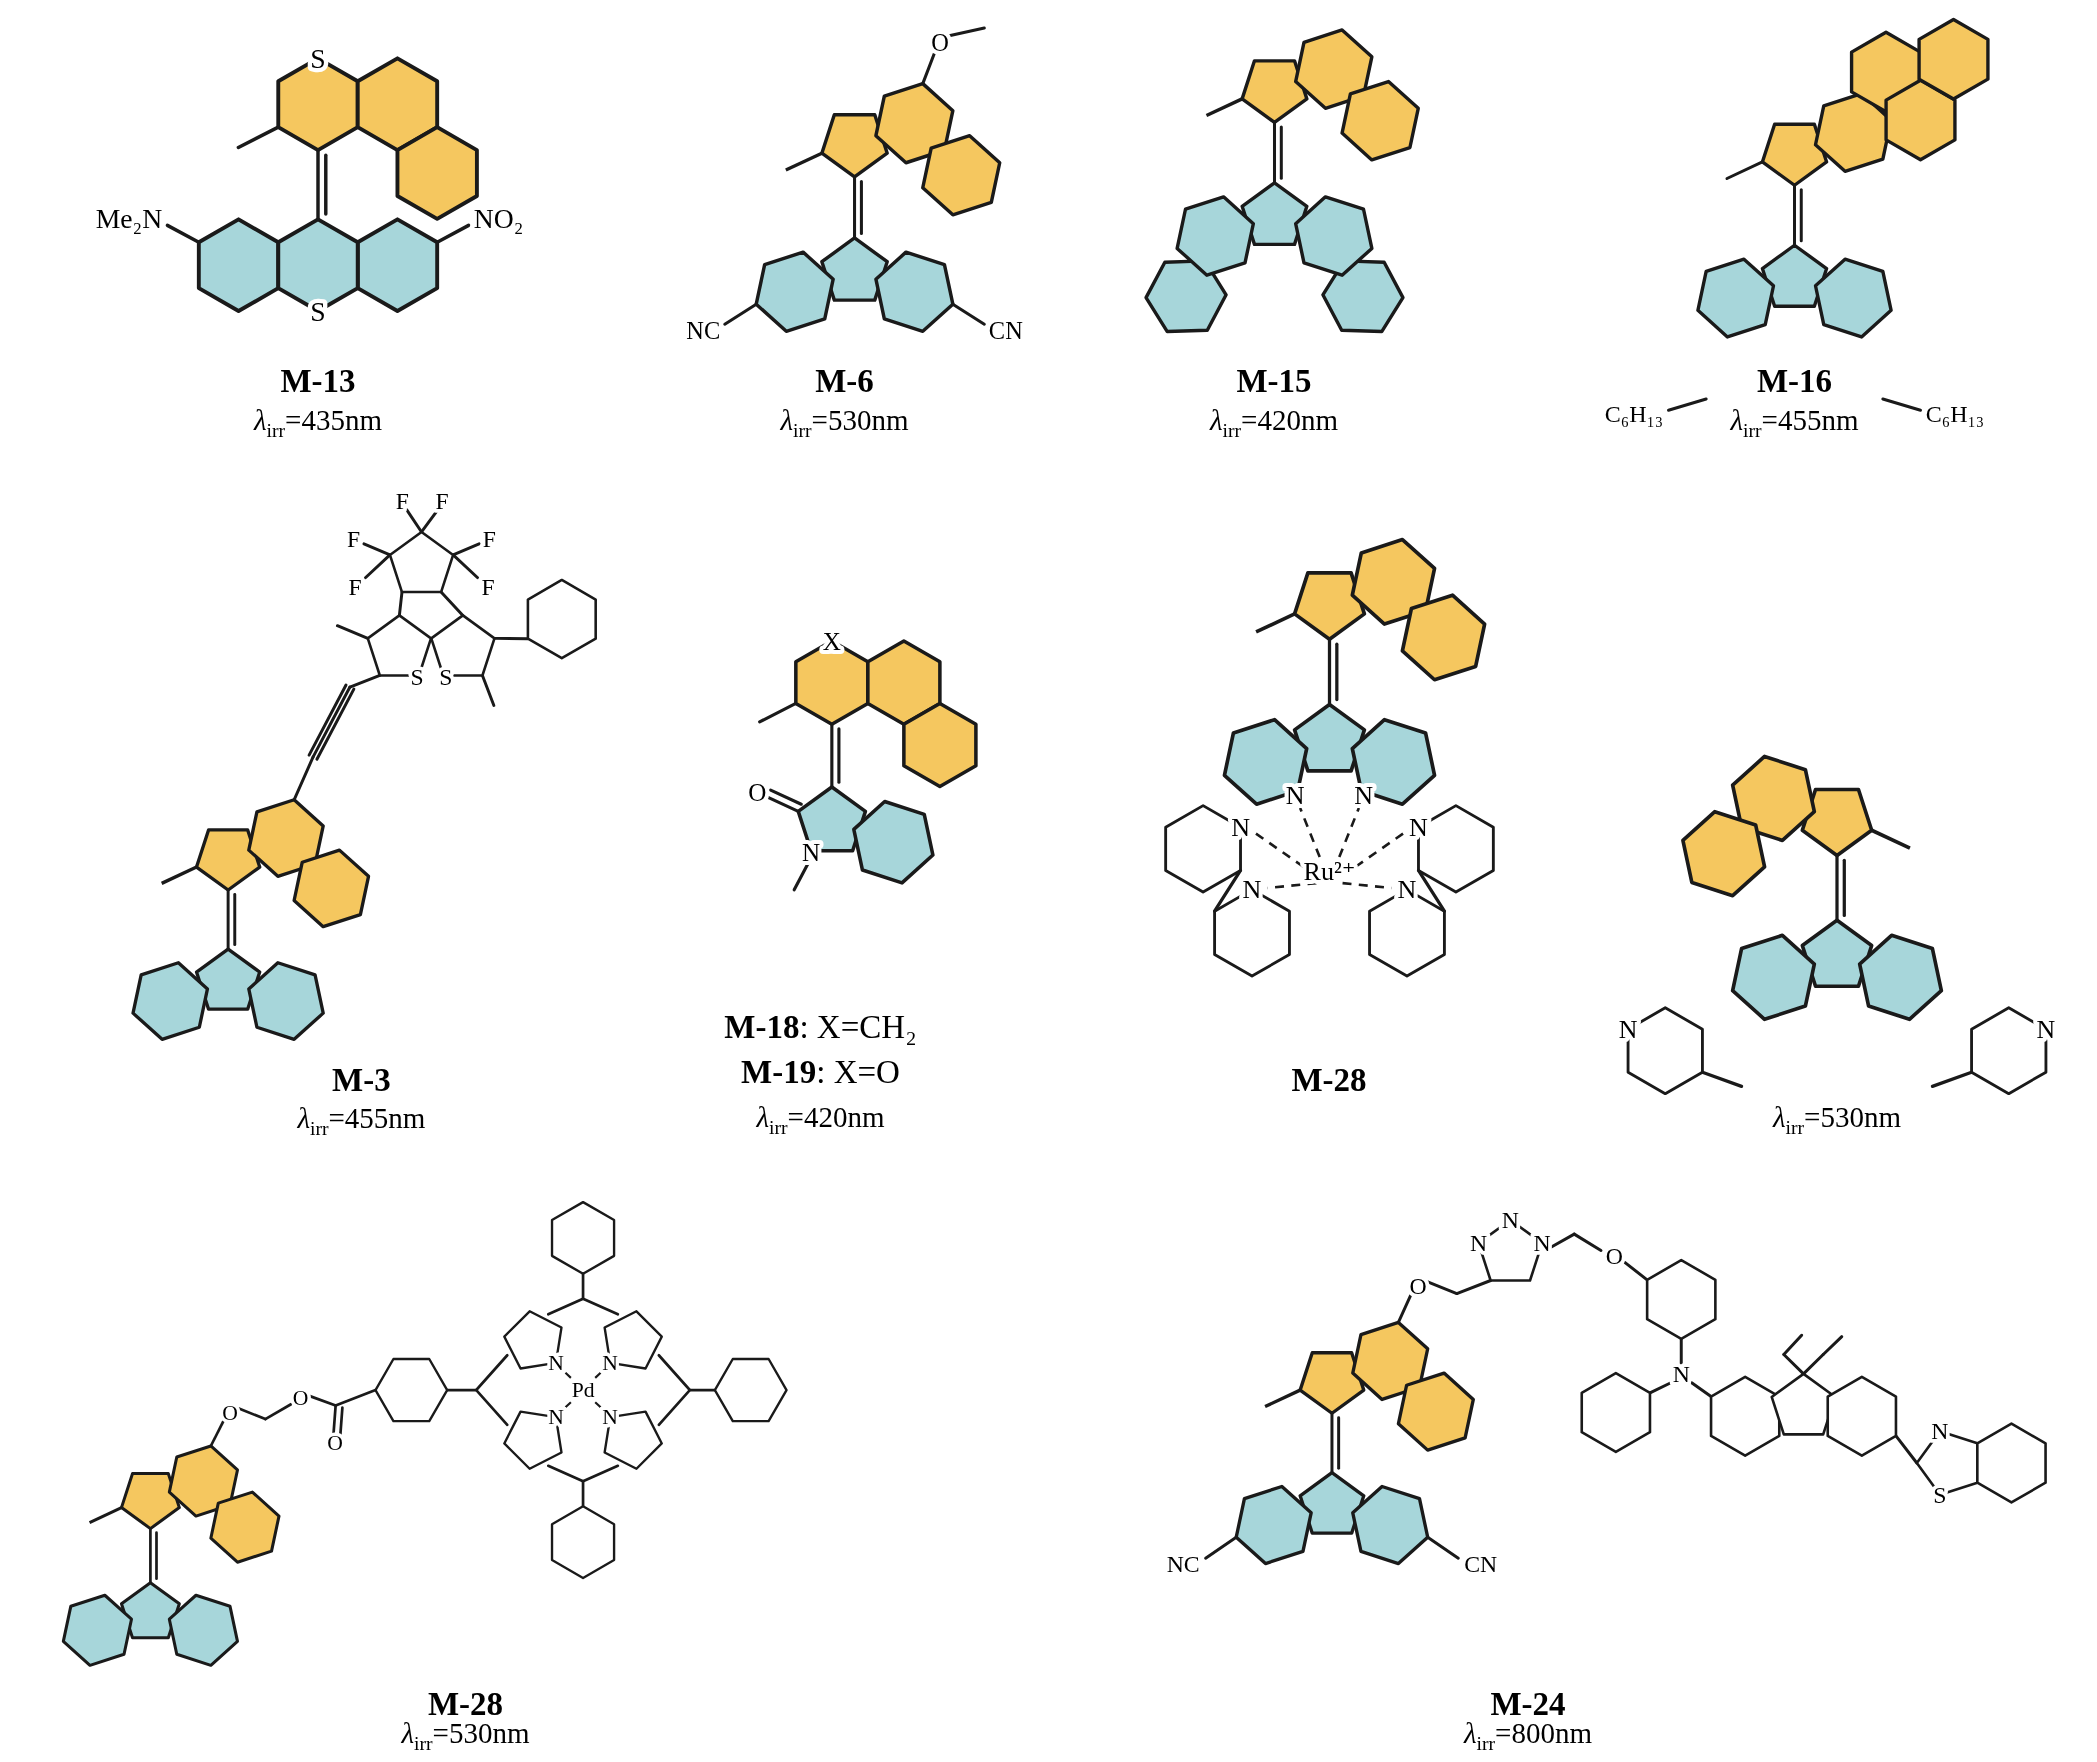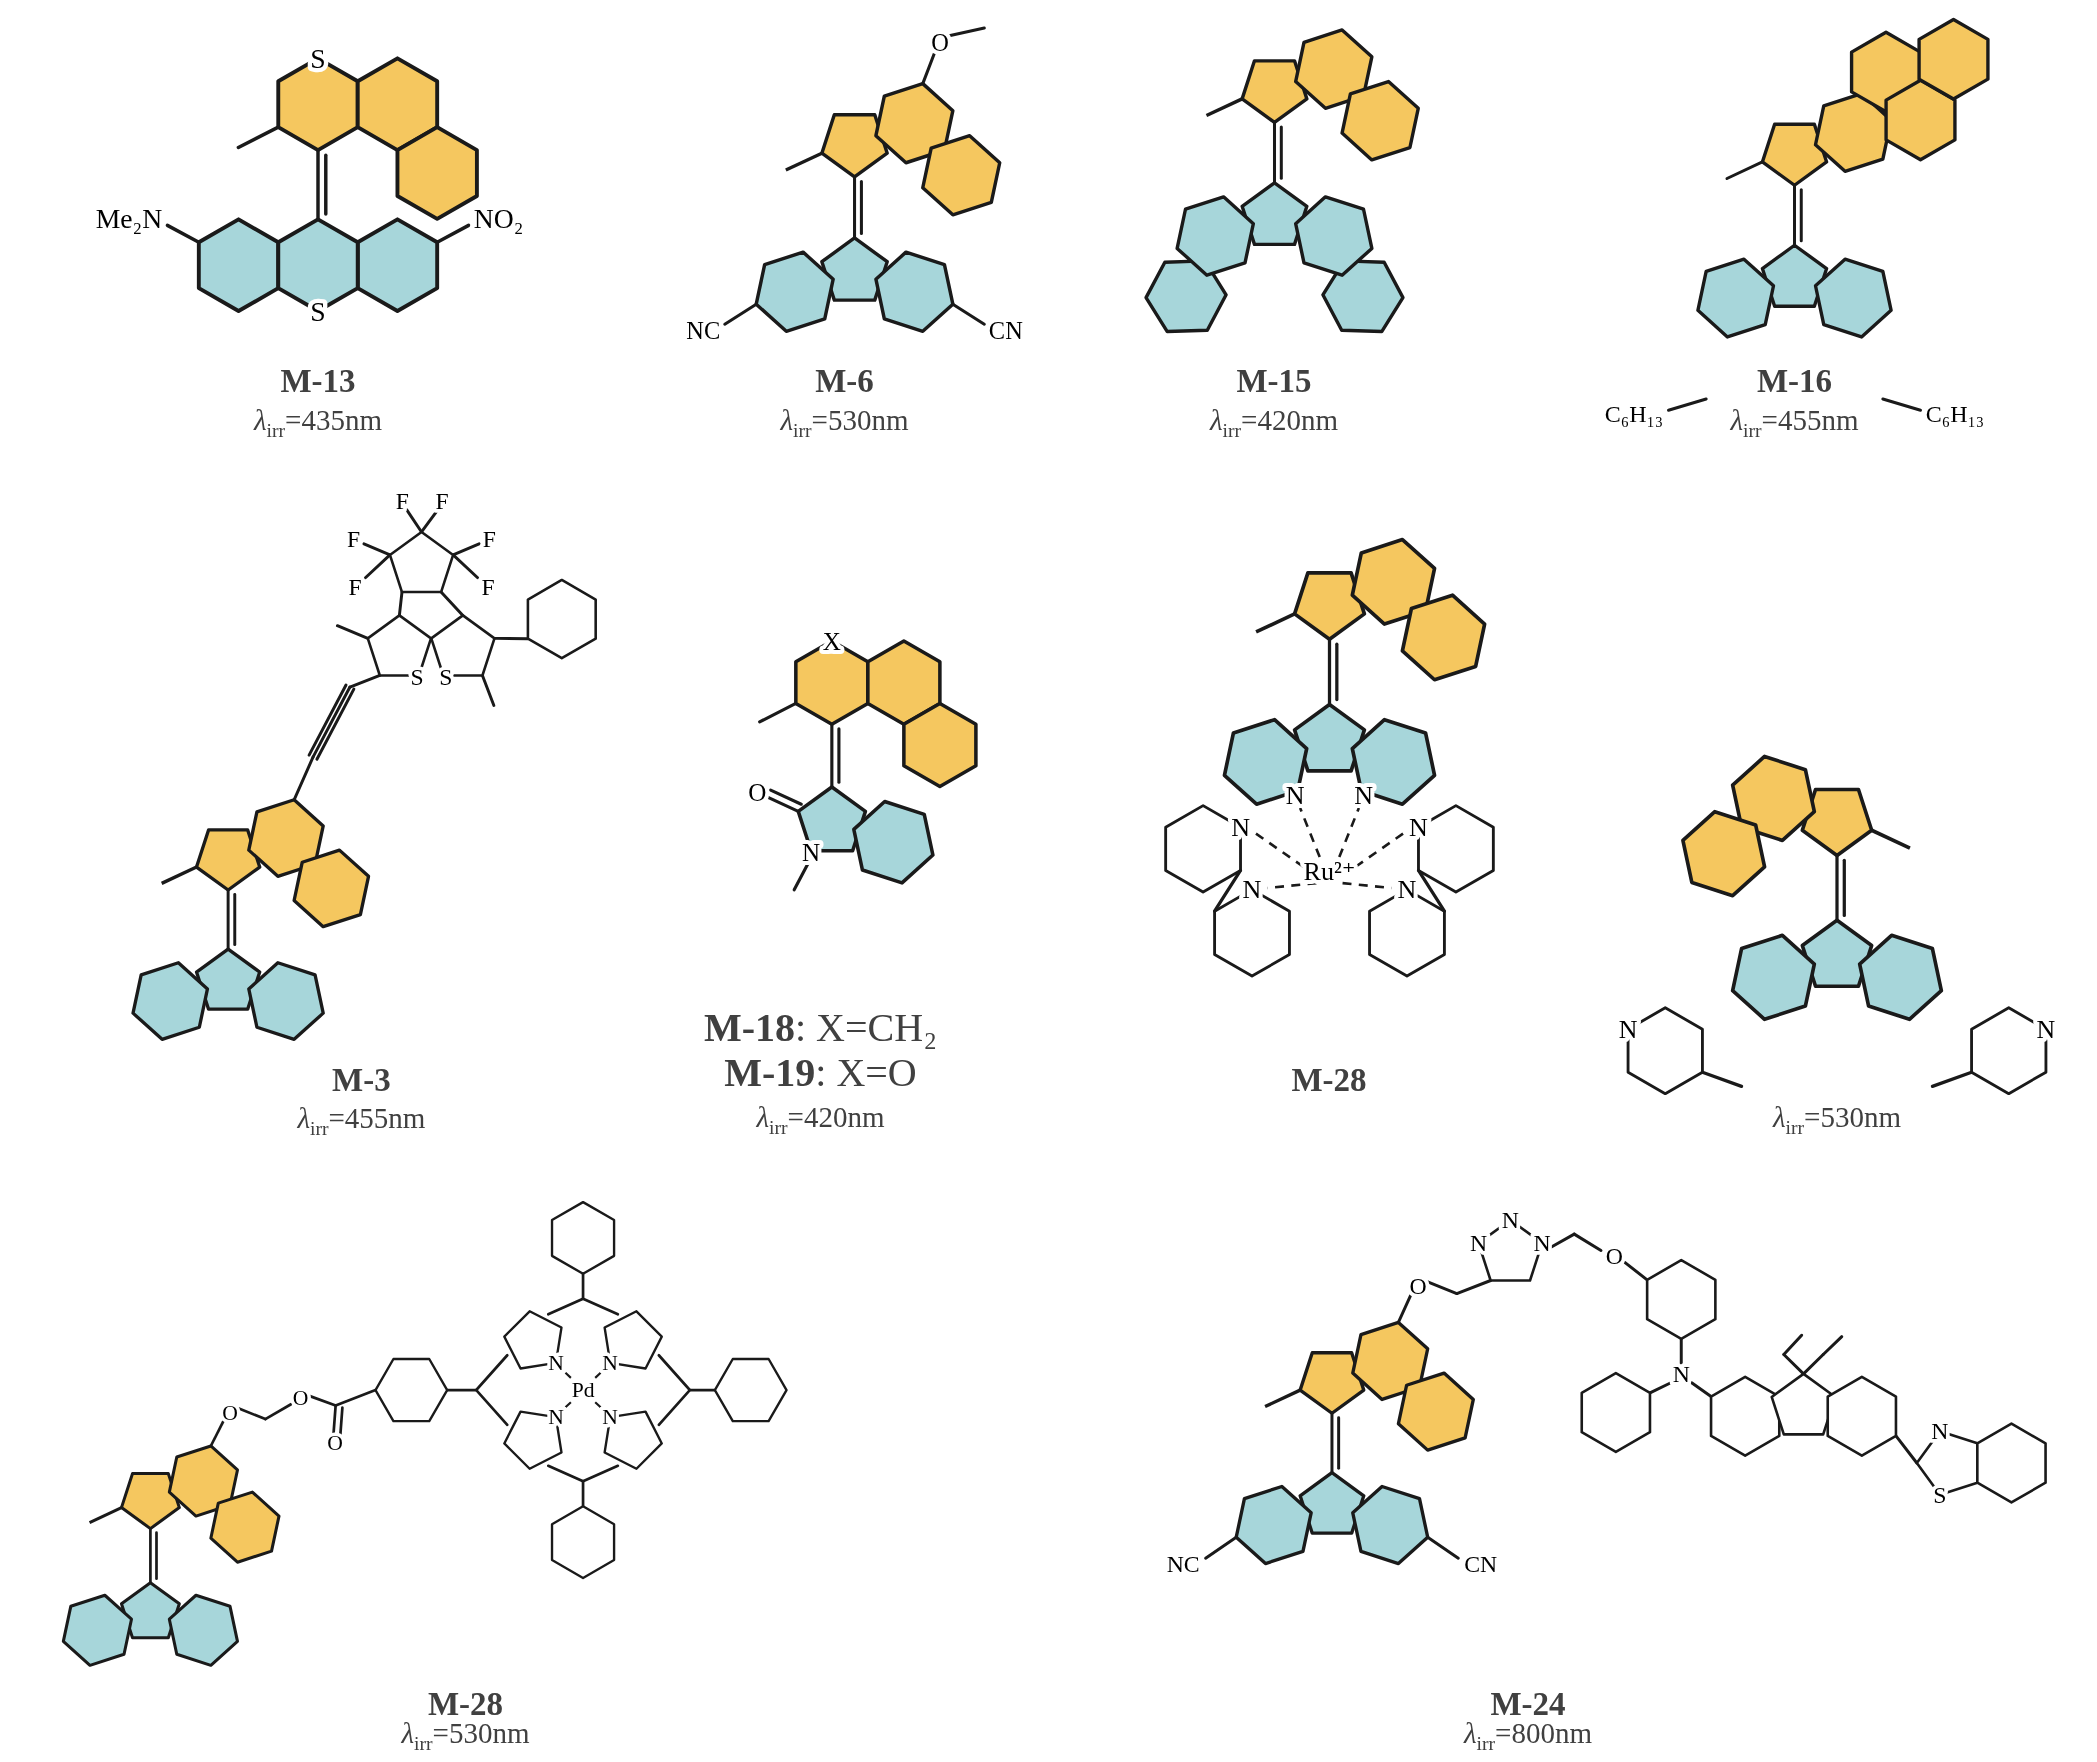--- a/index.html
+++ b/index.html
@@ -1,25 +1,25 @@
 <!DOCTYPE html>
 <html style="--rotor_fill: #f5c75f; --stator_fill: #a7d6da; --bond: #1a1a1a;font-size:9.8px"><head>
 <meta charset="utf-8">
 <style>
   * { margin:0; padding:0; box-sizing:border-box; }
   html,body { width:2097px; height:1762px; background:#ffffff;
     font-family:"Liberation Serif","DejaVu Serif",serif; position:relative; }
   .mol { position:absolute; text-align:center; }
   .mol svg { display:block; margin:0 auto; overflow:visible; }
-  .cap { position:absolute; left:0; right:0; text-align:center; color:#404040;margin-top:25px; }
+  .cap { position:absolute; left:0; right:0; text-align:center; color:#000000;margin-top:25px; }
   .cap.mname { font-weight:bold; font-size:33px; line-height:39px; }
   .cap.wl { font-size:29px; line-height:37px; }
   .wl .lam { font-style:italic; }
   .wl sub { font-size:19.6px; }
-  .variants .variant { font-size:40px; line-height:45px; }
+  .variants .variant { font-size:33px; line-height:45px; }
   .variants b { font-weight:bold; }
   .fy { fill:var(--rotor_fill,#f5c75f); stroke:var(--bond,#1a1a1a); stroke-width:4.5; stroke-linejoin:round; }
   .fc { fill:var(--stator_fill,#a7d6da); stroke:var(--bond,#1a1a1a); stroke-width:4.5; stroke-linejoin:round; }
   .rw { fill:#ffffff; stroke:var(--bond,#1a1a1a); stroke-width:3.5; stroke-linejoin:round; }
   .bd { stroke:var(--bond,#1a1a1a); stroke-width:4; fill:none; stroke-linecap:round; }
   .dash { stroke:var(--bond,#1a1a1a); stroke-width:3.2; stroke-dasharray:11 9; fill:none; }
   .atom { font-family:"Liberation Serif","DejaVu Serif",serif; font-size:32px; fill:#000;
     text-anchor:middle; dominant-baseline:central; paint-order:stroke; stroke:#fff;
     stroke-width:10; stroke-linejoin:round; }
   .ae { text-anchor:end; } .as { text-anchor:start; }

